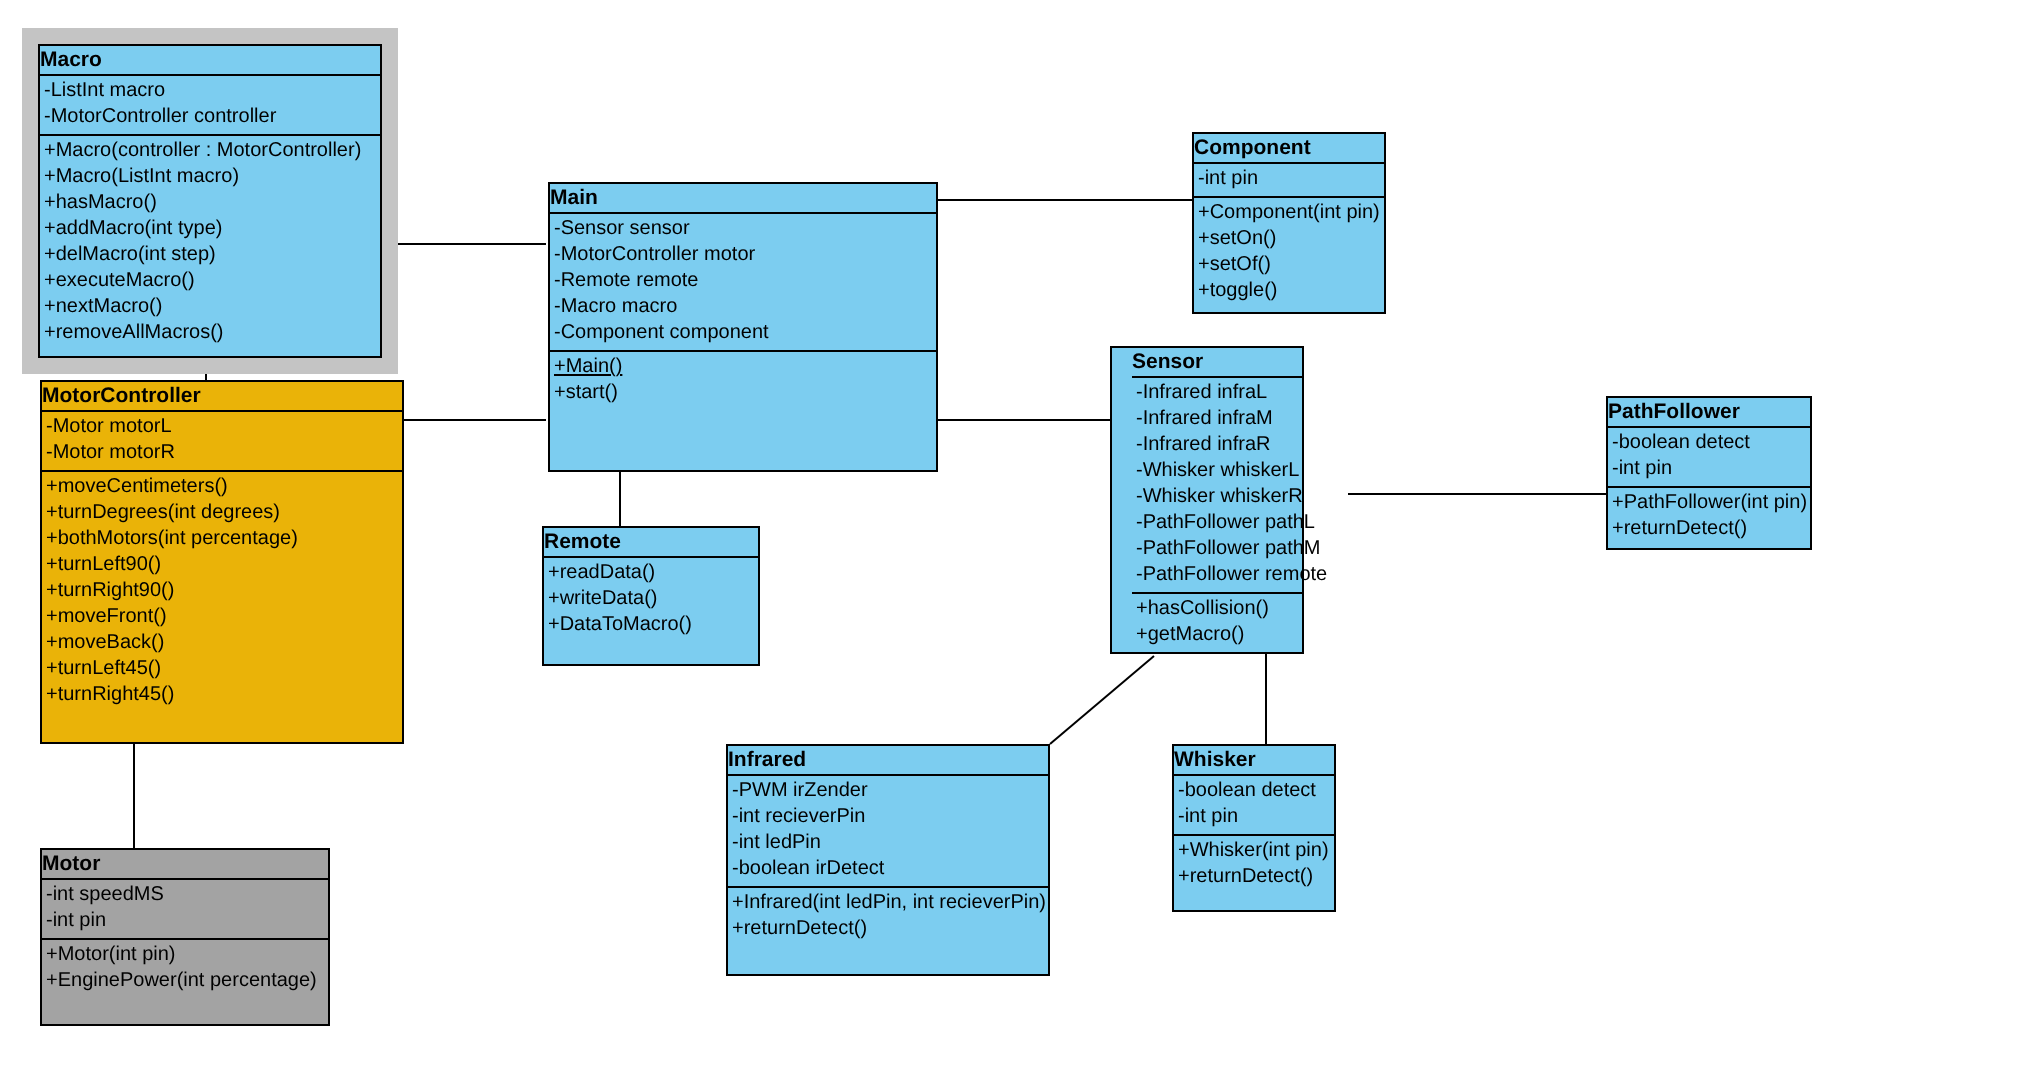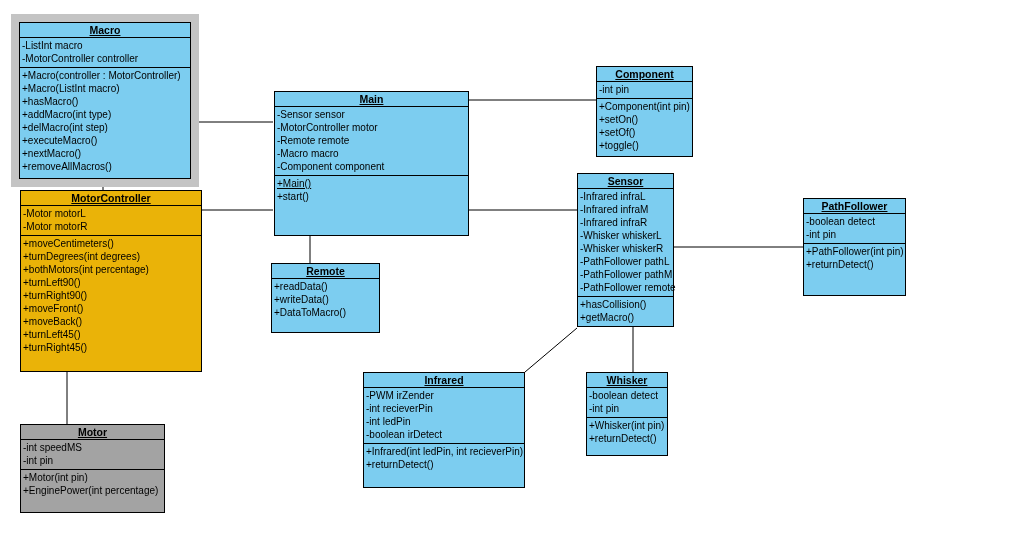--- a/index.html
+++ b/index.html
@@ -31,25 +31,23 @@
   }
   .uml-class.selected {
     outline: 8px solid #c4c4c4;
   }
   .uml-title {
     flex: 0 0 auto;
     height: 14px;
     line-height: 14px;
     font-size: 10.5px;
     font-weight: bold;
-    text-align: center;
     border-bottom: 1px solid #000000;
     white-space: nowrap;
     overflow: hidden;
-    text-decoration: underline;
   }
   .uml-attrs {
     flex: 0 0 auto;
     border-bottom: 1px solid #000000;
     padding: 1px 2px 2px 2px;
   }
   .uml-methods {
     flex: 1 1 auto;
     padding: 1px 2px 2px 2px;
     overflow: hidden;
@@ -152,38 +150,38 @@
       <div class="uml-attrs">
         <div class="row">-int pin</div>
       </div>
       <div class="uml-methods">
         <div class="row">+Component(int pin)</div>
         <div class="row">+setOn()</div>
         <div class="row">+setOf()</div>
         <div class="row">+toggle()</div>
       </div>
     </div>
-    <div class="uml-class" style="left: 577px; top: 173px; width: 97px; height: 154px; background: rgb(124, 205, 240);">
+    <div class="uml-class" style="left: 555px; top: 173px; width: 97px; height: 154px; background: rgb(124, 205, 240); padding-left: 10px;">
       <div class="uml-title">Sensor</div>
       <div class="uml-attrs">
         <div class="row">-Infrared infraL</div>
         <div class="row">-Infrared infraM</div>
         <div class="row">-Infrared infraR</div>
         <div class="row">-Whisker whiskerL</div>
         <div class="row">-Whisker whiskerR</div>
         <div class="row">-PathFollower pathL</div>
         <div class="row">-PathFollower pathM</div>
         <div class="row">-PathFollower remote</div>
       </div>
       <div class="uml-methods">
         <div class="row">+hasCollision()</div>
         <div class="row">+getMacro()</div>
       </div>
     </div>
-    <div class="uml-class" style="left: 803px; top: 198px; width: 103px; height: 98px; background: rgb(124, 205, 240);">
+    <div class="uml-class" style="left: 803px; top: 198px; width: 103px; height: 77px; background: rgb(124, 205, 240);">
       <div class="uml-title">PathFollower</div>
       <div class="uml-attrs">
         <div class="row">-boolean detect</div>
         <div class="row">-int pin</div>
       </div>
       <div class="uml-methods">
         <div class="row">+PathFollower(int pin)</div>
         <div class="row">+returnDetect()</div>
       </div>
     </div>

